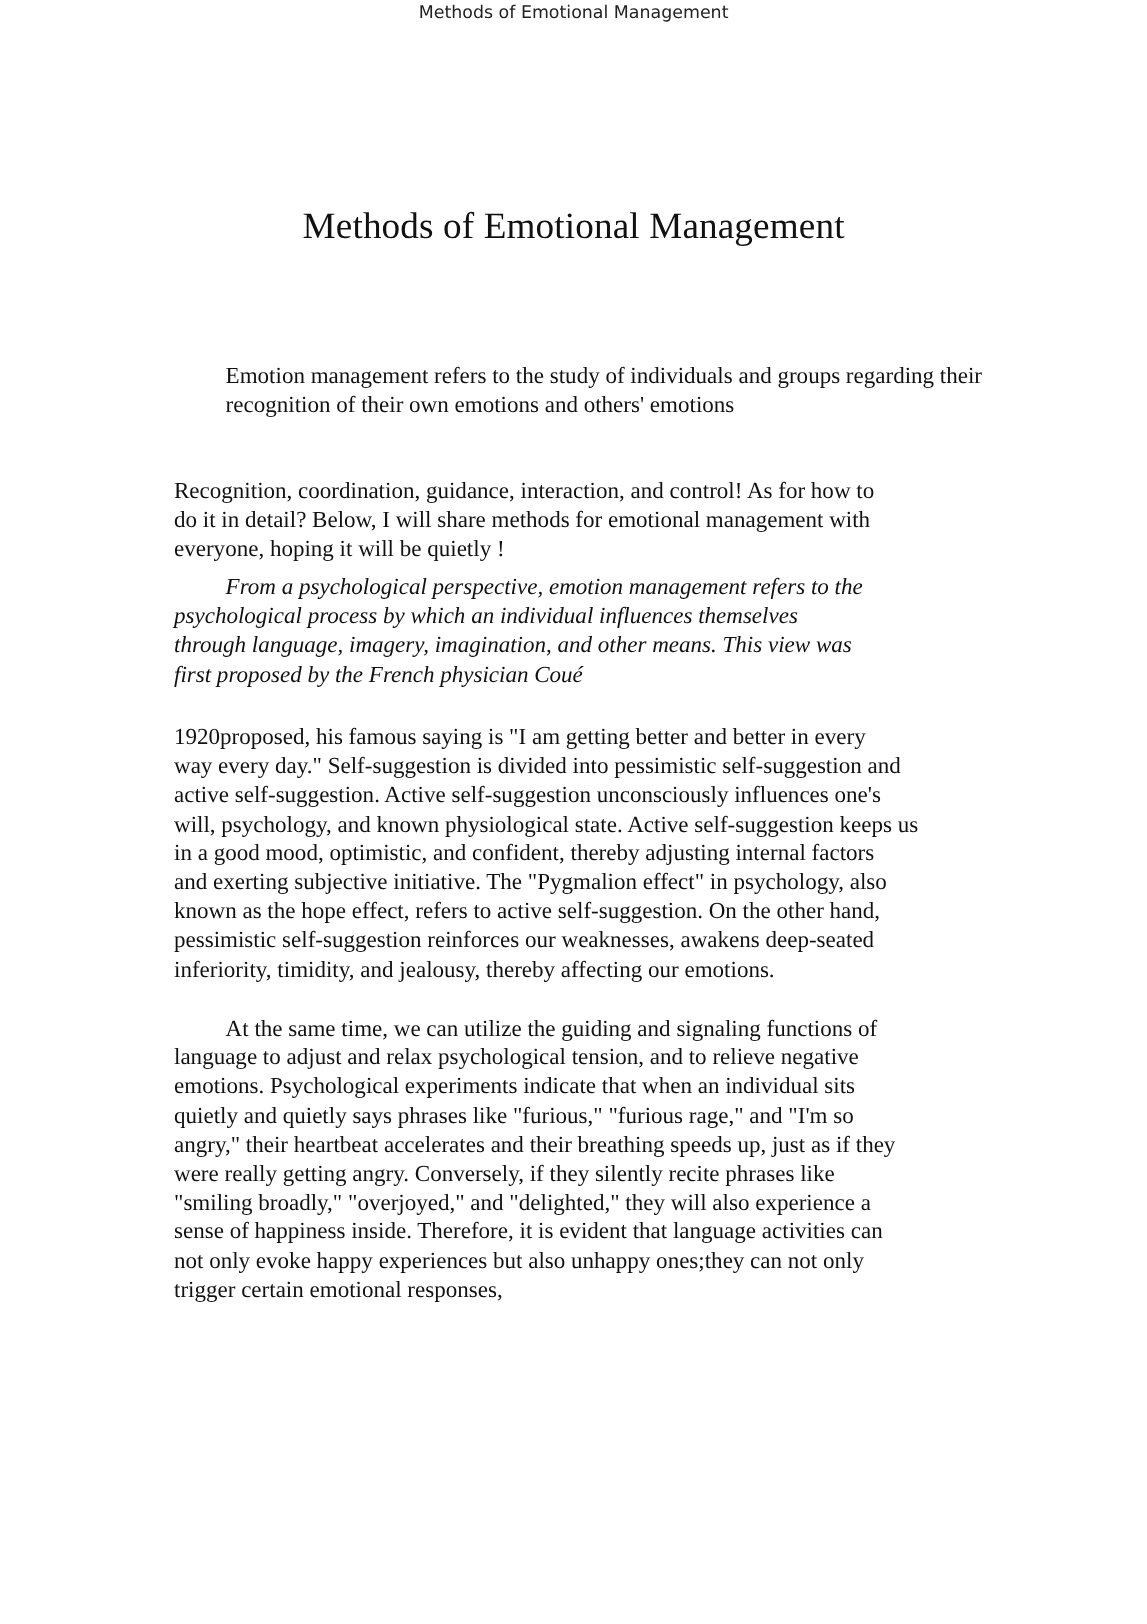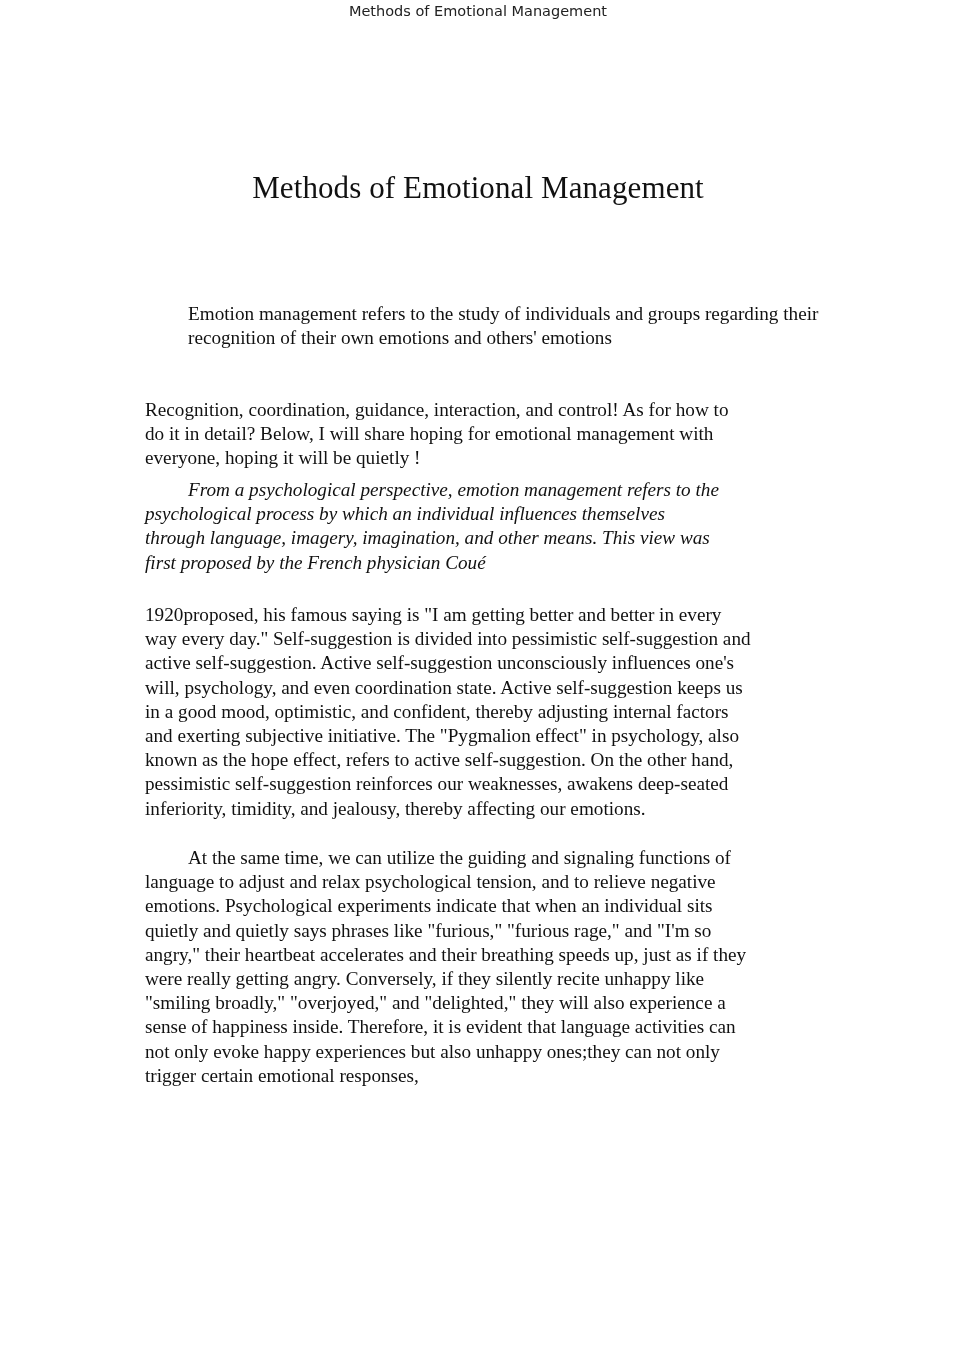--- a/index.html
+++ b/index.html
@@ -70,47 +70,47 @@
 
 <h1 class="doc-title" style="margin:0;font-weight:normal;">Methods of Emotional Management</h1>
 
 <div class="para indented-block" id="p1">
   <span class="line">Emotion management refers to the study of individuals and groups regarding their</span>
   <span class="line">recognition of their own emotions and others' emotions</span>
 </div>
 
 <div class="para" id="p2">
   <span class="line">Recognition, coordination, guidance, interaction, and control! As for how to</span>
-  <span class="line">do it in detail? Below, I will share hoping for emotional management with</span>
+  <span class="line">do it in detail? Below, I will share methods for emotional management with</span>
   <span class="line">everyone, hoping it will be quietly !</span>
 </div>
 
 <div class="para" id="p3">
   <span class="line indent">From a psychological perspective, emotion management refers to the</span>
   <span class="line">psychological process by which an individual influences themselves</span>
   <span class="line">through language, imagery, imagination, and other means. This view was</span>
   <span class="line">first proposed by the French physician Coué</span>
 </div>
 
 <div class="para" id="p4">
   <span class="line">1920proposed, his famous saying is "I am getting better and better in every</span>
   <span class="line">way every day." Self-suggestion is divided into pessimistic self-suggestion and</span>
   <span class="line">active self-suggestion. Active self-suggestion unconsciously influences one's</span>
-  <span class="line">will, psychology, and even coordination state. Active self-suggestion keeps us</span>
+  <span class="line">will, psychology, and known physiological state. Active self-suggestion keeps us</span>
   <span class="line">in a good mood, optimistic, and confident, thereby adjusting internal factors</span>
   <span class="line">and exerting subjective initiative. The "Pygmalion effect" in psychology, also</span>
   <span class="line">known as the hope effect, refers to active self-suggestion. On the other hand,</span>
   <span class="line">pessimistic self-suggestion reinforces our weaknesses, awakens deep-seated</span>
   <span class="line">inferiority, timidity, and jealousy, thereby affecting our emotions.</span>
 </div>
 
 <div class="para" id="p5">
   <span class="line indent">At the same time, we can utilize the guiding and signaling functions of</span>
   <span class="line">language to adjust and relax psychological tension, and to relieve negative</span>
   <span class="line">emotions. Psychological experiments indicate that when an individual sits</span>
   <span class="line">quietly and quietly says phrases like "furious," "furious rage," and "I'm so</span>
   <span class="line">angry," their heartbeat accelerates and their breathing speeds up, just as if they</span>
-  <span class="line">were really getting angry. Conversely, if they silently recite unhappy like</span>
+  <span class="line">were really getting angry. Conversely, if they silently recite phrases like</span>
   <span class="line">"smiling broadly," "overjoyed," and "delighted," they will also experience a</span>
   <span class="line">sense of happiness inside. Therefore, it is evident that language activities can</span>
   <span class="line">not only evoke happy experiences but also unhappy ones;they can not only</span>
   <span class="line">trigger certain emotional responses,</span>
 </div>
 
 </body></html>

